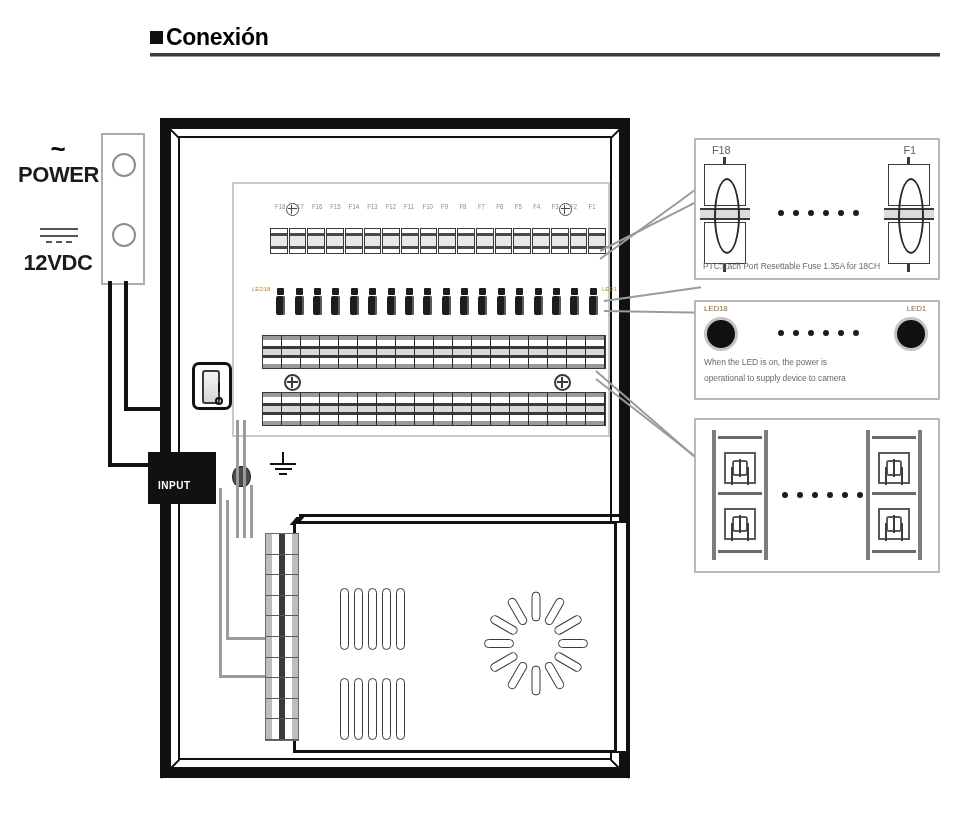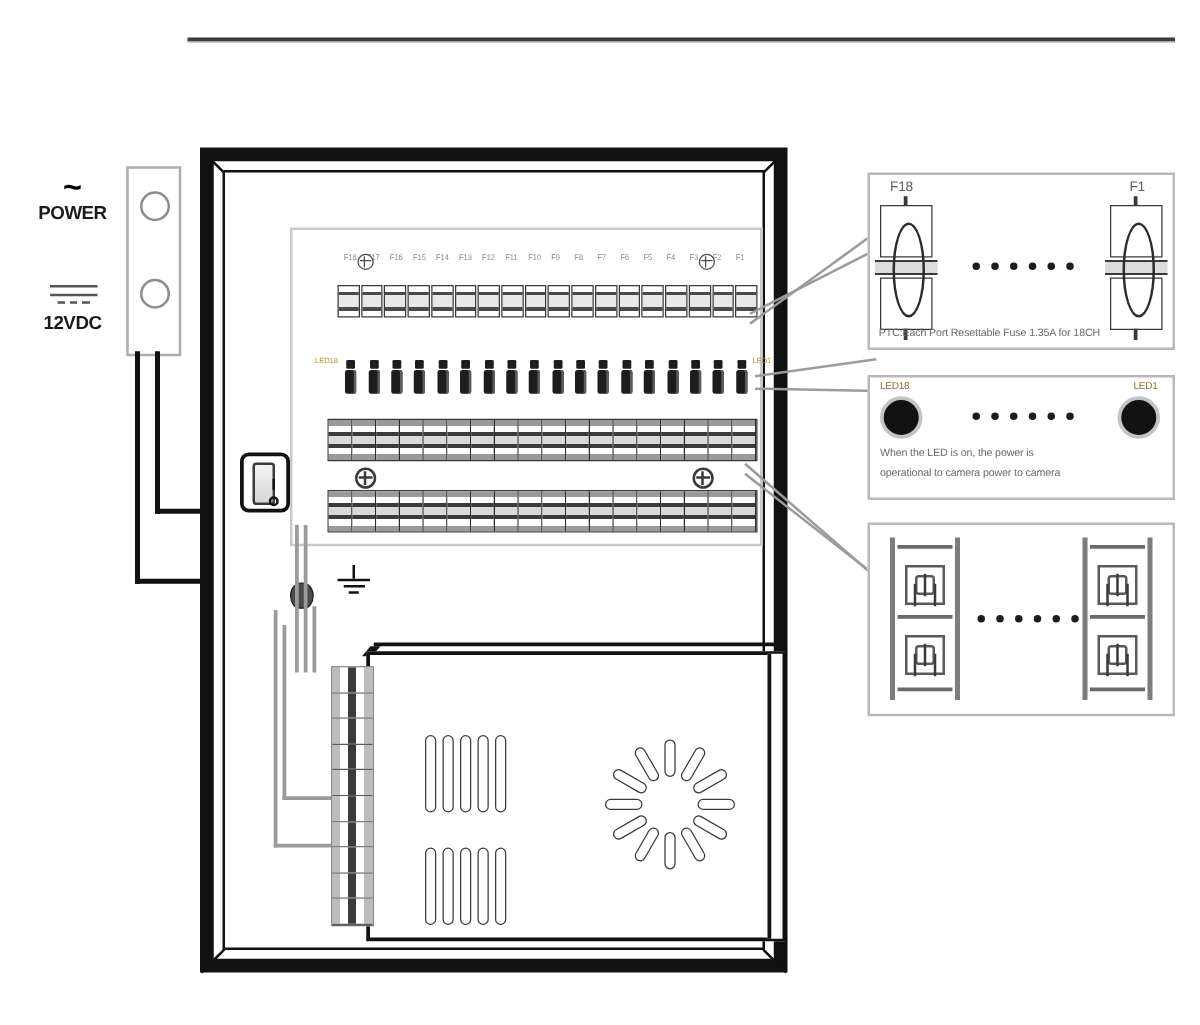--- a/index.html
+++ b/index.html
@@ -9,21 +9,21 @@
   .abs{position:absolute;}
 
   
   #header{left:150px;top:26px;width:790px;}
   #header .row{display:flex;align-items:center;gap:3px;}
   #hdr-bullet{width:13px;height:13px;background:#111;display:inline-block;}
   #hdr-title{font-size:23px;font-weight:bold;letter-spacing:-.3px;line-height:1;}
   #hdr-rule{margin-top:4px;border-top:3px solid #3b3b3b;border-bottom:1px solid #9a9a9a;height:0;}
 
   
-  .pwr-lbl{font-size:15px;font-weight:bold;color:#1b1b1b;letter-spacing:-.4px;}
+  .pwr-lbl{font-size:22px;font-weight:bold;color:#1b1b1b;letter-spacing:-.4px;}
   #ac-sym{font-size:26px;font-weight:bold;line-height:.7;}
   #dc-sym div{background:#555;height:2px;margin:0 auto;}
 
   
   .wire{background:#111;}
   .gline{background:#9b9b9b;}
   .gray-box{border:2px solid #adadad;background:#fff;}
 
   
   #encl-outer{left:160px;top:118px;width:470px;height:660px;
@@ -129,20 +129,24 @@
   
   .bigled{position:absolute;width:34px;height:34px;border-radius:50%;background:#111;
      border:3px solid #c4c4c4;box-sizing:border-box;}
 </style>
 </head>
 <body>
 
 <div id="stage">
 
   <div class="abs" id="header">
+    <div class="row">
+      <span id="hdr-bullet"></span>
+      <span id="hdr-title">Conexión</span>
+    </div>
     <div id="hdr-rule"></div>
   </div>
 
   <div class="abs" style="left:18px;top:140px;width:80px;text-align:center;">
     <div id="ac-sym">~</div>
     <div class="pwr-lbl" style="margin-top:4px;">POWER</div>
   </div>
   <div class="abs" id="dc-sym" style="left:40px;top:228px;width:38px;">
     <div style="width:38px;"></div>
     <div style="width:38px;margin-top:5px;"></div>
@@ -332,20 +336,23 @@
   <div class="abs mount-screw" style="left:284px;top:374px;"></div>
   <div class="abs mount-screw" style="left:554px;top:374px;"></div>
 
   <div class="abs" id="switch">
     <div class="rock">
       <div class="i"></div>
       <div class="o"></div>
     </div>
   </div>
 
+  <div class="abs" id="input-conn">
+    <span id="input-lbl">INPUT</span>
+  </div>
 
   <div class="abs" id="gnd">
     <div style="width:2px;height:11px;"></div>
     <div style="width:26px;height:2px;"></div>
     <div style="width:17px;height:2px;margin-top:3px;"></div>
     <div style="width:8px;height:2px;margin-top:3px;"></div>
   </div>
   <div class="abs" id="gnd-lug"></div>
 
   <div class="abs gline" style="left:236px;top:420px;width:3px;height:118px;"></div>
@@ -448,21 +455,21 @@
     <div class="bigled" style="right:10px;top:15px;"></div>
     <div class="dots" id="dots-led" style="left:82px;top:28px;">
         <i></i>
         <i></i>
         <i></i>
         <i></i>
         <i></i>
         <i></i>
       </div>
     <div class="co-cap" style="left:8px;top:54px;">When the LED is on, the power is</div>
-    <div class="co-cap" style="left:8px;top:70px;">operational to camera power to camera</div>
+    <div class="co-cap" style="left:8px;top:70px;">operational to supply device to camera</div>
   </div>
 
   <div class="abs callout" id="co-term">
     <div class="bigterm" style="left:16px;top:10px;">
       <div class="rail" style="left:0;"></div>
         <div class="rail" style="right:0;"></div>
       <div class="hbar" style="top:6px;"></div>
         <div class="sq" style="top:22px;"></div>
       <div class="hbar" style="top:62px;"></div>
         <div class="sq" style="top:78px;"></div>

